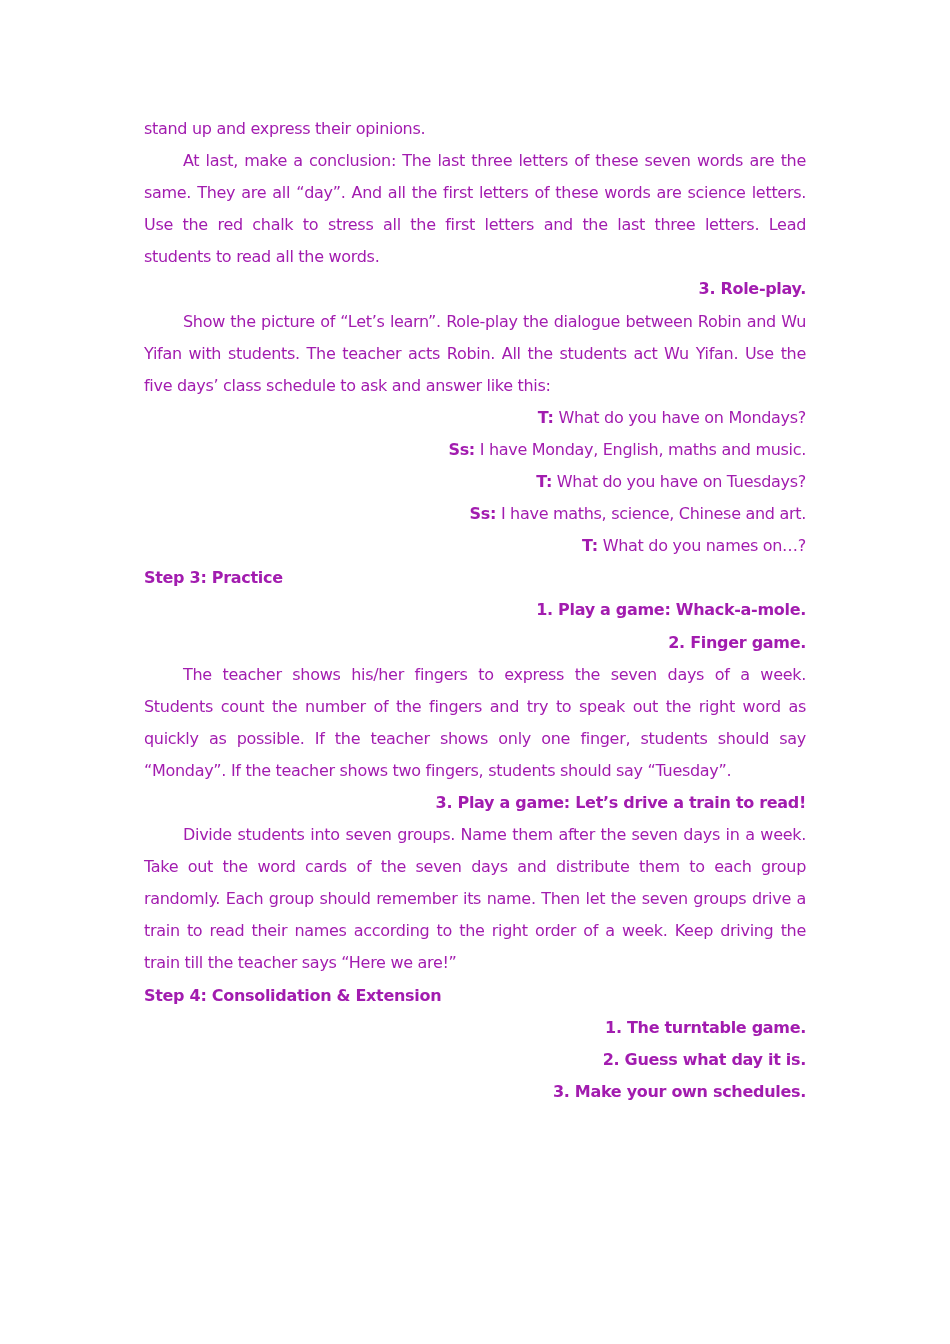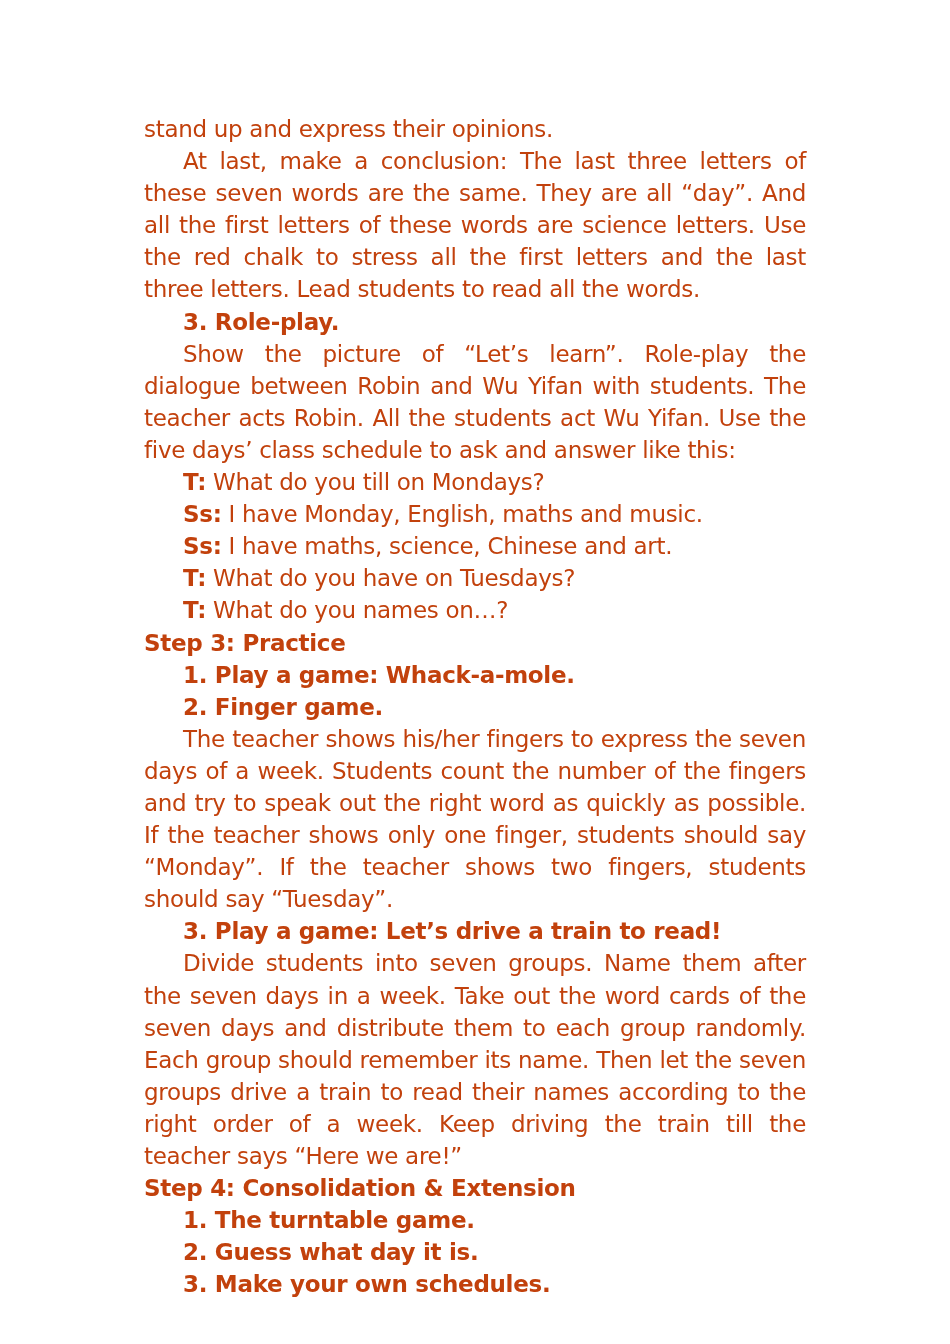--- a/index.html
+++ b/index.html
@@ -1,43 +1,43 @@
 <!DOCTYPE html>
 <html><head>
 <meta charset="utf-8">
 <style>
   html, body { margin: 0; padding: 0; background: #ffffff; }
   body { width: 950px; height: 1344px; position: relative; overflow: hidden; }
   .page {
     position: absolute; left: 144px; top: 113px; width: 662px;
     font-family: "DejaVu Sans", sans-serif;
-    font-size: 23px; color: #c2410c;
+    font-size: 16px; color: #a21caf;
     letter-spacing: -0.3px;
   }
   .line { height: 32.1px; line-height: 32.1px; white-space: nowrap; }
   .para { line-height: 32.1px; text-align: justify; margin: 0; }
   .indent { text-indent: 39px; }
-  .sub { padding-left: 39px; }
+  .sub { padding-left: 39px; text-align: right; }
   .b { font-weight: bold; }
   .spk { font-weight: bold; }
 </style>
 </head>
 <body>
 
 <div class="page">
   <p class="para">stand up and express their opinions.</p>
   <p class="para indent">At last, make a conclusion: The last three letters of these seven words are the same. They are all “day”. And all the first letters of these words are science letters. Use the red chalk to stress all the first letters and the last three letters. Lead students to read all the words.</p>
   <div class="line sub b">3. Role-play.</div>
   <p class="para indent">Show the picture of “Let’s learn”.  Role-play the dialogue between Robin and Wu Yifan with students. The teacher acts Robin. All the students act Wu Yifan. Use the five days’ class schedule to ask and answer like this:</p>
 
   <div>
-    <div class="line sub"><span class="spk">T:</span><span> What do you till on Mondays?</span></div>
+    <div class="line sub"><span class="spk">T:</span><span> What do you have on Mondays?</span></div>
     <div class="line sub"><span class="spk">Ss:</span><span> I have Monday, English, maths and music.</span></div>
+    <div class="line sub"><span class="spk">T:</span><span> What do you have on Tuesdays?</span></div>
     <div class="line sub"><span class="spk">Ss:</span><span> I have maths, science, Chinese and art.</span></div>
-    <div class="line sub"><span class="spk">T:</span><span> What do you have on Tuesdays?</span></div>
     <div class="line sub"><span class="spk">T:</span><span> What do you names on…?</span></div>
   </div>
 
   <div class="line b">Step 3: Practice</div>
   <div class="line sub b">1. Play a game: Whack-a-mole.</div>
   <div class="line sub b">2. Finger game.</div>
   <p class="para indent">The teacher shows his/her fingers to express the seven days of a week. Students count the number of the fingers and try to speak out the right word as quickly as possible.  If the teacher shows only one finger, students should say “Monday”. If the teacher shows two fingers, students should say “Tuesday”.</p>
   <div class="line sub b">3. Play a game: Let’s drive a train to read!</div>
   <p class="para indent">Divide students into seven groups. Name them after the seven days in a week. Take out the word cards of the seven days and distribute them to each group randomly. Each group should remember its name. Then let the seven groups drive a train to read their names according to the right order of a week. Keep driving the train till the teacher says “Here we are!”</p>
 

